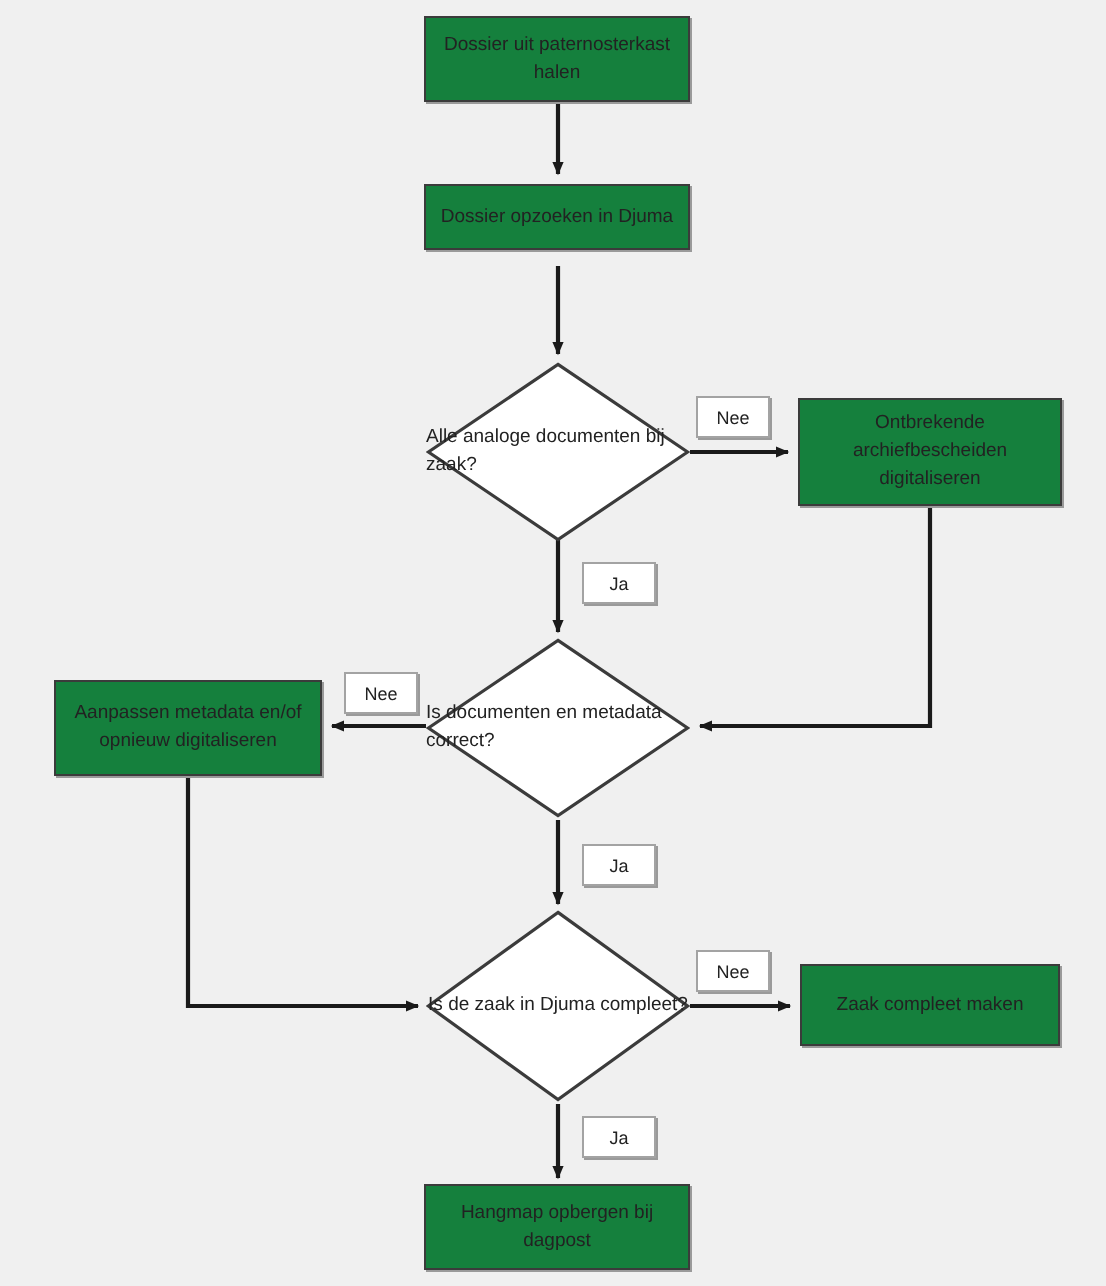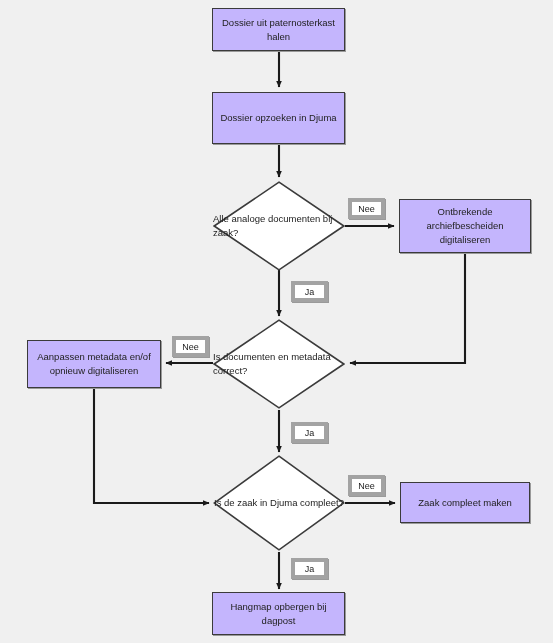--- a/index.html
+++ b/index.html
@@ -24,31 +24,31 @@
   }
   .node {
     position: absolute;
     box-sizing: border-box;
     display: flex;
     align-items: center;
     justify-content: center;
     text-align: center;
   }
   .proc {
-    background: #c4b5fd;
+    background: #15803d;
     border: 1px solid #3b3b3b;
     box-shadow: 1px 1px 0 #9a9a9a;
     color: #222222;
     font-size: 9.5px;
     line-height: 14px;
     padding: 2px 5px;
   }
   .label-box {
     background: #ffffff;
-    border: 4px solid #a3a3a3;
+    border: 1px solid #a3a3a3;
     box-shadow: 1px 1px 0 #9a9a9a;
     color: #222222;
     font-size: 9px;
     line-height: 12px;
   }
   .diamond-wrap {
     position: absolute;
   }
   .diamond-wrap svg {
     position: absolute;
@@ -107,21 +107,21 @@
     <path d="M345,503 L395,503" marker-end="url(#arrow)"></path>
 
     <path d="M279,552 L279,589" marker-end="url(#arrow)"></path>
   </g>
 </svg>
 
 <div class="node proc" style="left:212px; top:8px; width:133px; height:43px;">
   <span class="txt">Dossier uit paternosterkast halen</span>
 </div>
 
-<div class="node proc" style="left:212px; top:92px; width:133px; height:52px;">
+<div class="node proc" style="left:212px; top:92px; width:133px; height:33px;">
   <span class="txt">Dossier opzoeken in Djuma</span>
 </div>
 
 <div class="diamond-wrap" style="left:213px; top:181px; width:132px; height:90px;">
   <svg width="132" height="90" viewBox="0 0 132 90" xmlns="http://www.w3.org/2000/svg">
     <polygon points="66,1.2 130.8,45 66,88.8 1.2,45" fill="#ffffff" stroke="#3b3b3b" stroke-width="1.6"></polygon>
   </svg>
   <div class="diamond-text">
     <span class="txt">Alle analoge documenten bij zaak?</span>
   </div>

